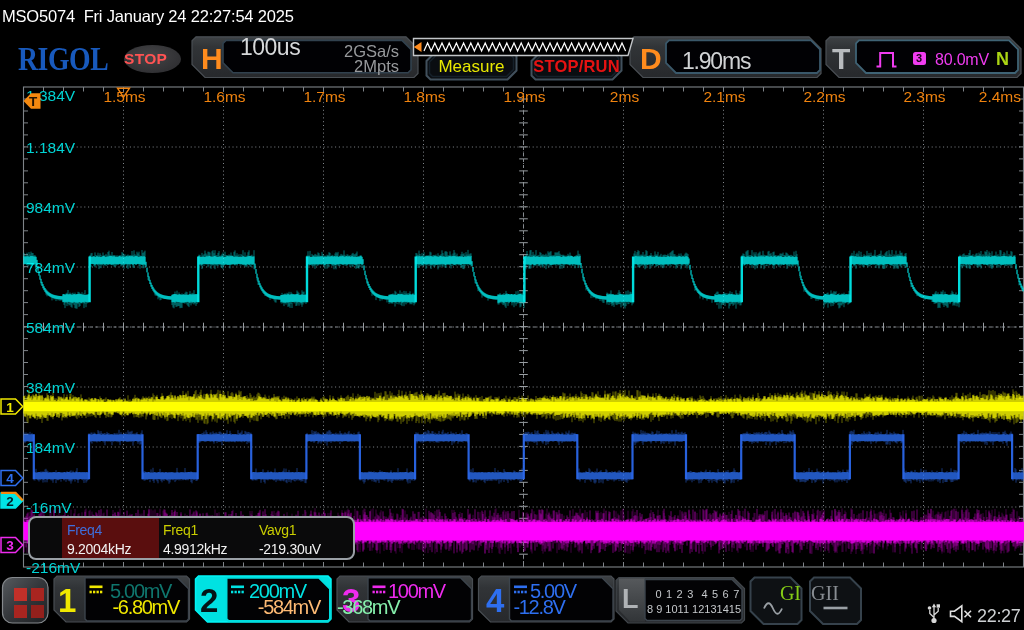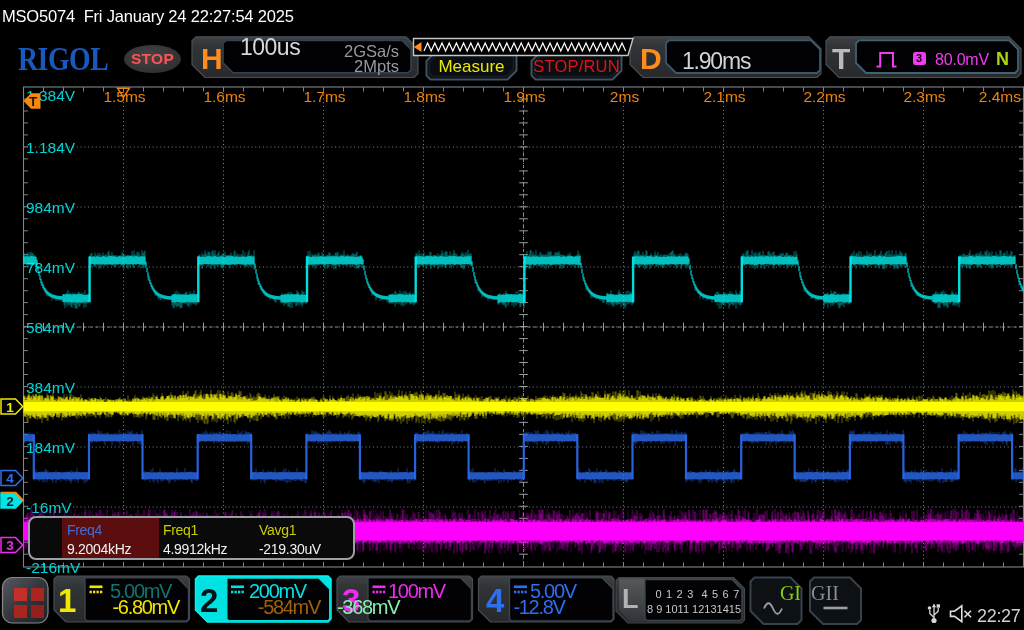--- a/index.html
+++ b/index.html
@@ -74,26 +74,26 @@
 <rect x="524.5" y="590.7" width="2.3" height="2.6" fill="#2e6ff0"></rect>
 <path d="M619 577.5H733.5L744.5 588.5V620.0L741.5 623.0H628L616 611.0V580.5Z" fill="url(#gp)" stroke="#41464b" stroke-width="1.2"></path>
 <path d="M619 578.5 H645 V621.5 H630 L619 610 Z" fill="url(#gl)"></path>
 <path d="M645 579.5H732L742 589.5V618.5L740 620.5H647L645 618.5V579.5Z" fill="#030305" stroke="#3c444c" stroke-width="1.4"></path>
 <path d="M754.5 577.5H790.5L801.5 588.5V620.0L797.5 624.0H763.5L750.5 611.0V581.5Z" fill="#0e1114" stroke="#36424c" stroke-width="2"></path>
 <path d="M814 577.5H850L861 588.5V620.0L857 624.0H823L810 611.0V581.5Z" fill="#0e1114" stroke="#36424c" stroke-width="2"></path>
 <path d="M764 608.5 c3,-7 6,-7 9,0 c3,7 6,7 9,0" fill="none" stroke="#9aa0a5" stroke-width="1.8"></path>
 <path d="M823.5 608 h24" fill="none" stroke="#9aa0a5" stroke-width="2.6"></path>
     </svg>
 <div class="ab" style="left:18px;top:41px;width:120px;color:#1859bc;font-family:'Liberation Serif',serif;font-weight:bold;font-size:33px;letter-spacing:-0.5px;transform:scaleX(0.84);transform-origin:0 0">RIGOL</div>
-<div class="ab" style="left:124px;top:45px;width:57px;height:28px;background:radial-gradient(ellipse at 45% 40%,#454547,#313134 70%);border-radius:50%;text-align:center;line-height:28px;color:#ff5353;font-weight:bold;font-size:15.5px;letter-spacing:0.3px">STOP</div>
+<div class="ab" style="left:124px;top:45px;width:57px;height:28px;background:radial-gradient(ellipse at 45% 40%,#454547,#313134 70%);border-radius:50%;text-align:left;line-height:28px;color:#ff5353;font-weight:bold;font-size:15.5px;letter-spacing:0.3px">STOP</div>
 <div class="ab" style="left:201px;top:42px;color:#ff8c1e;font-size:30px;font-weight:bold">H</div>
 <div class="ab" style="left:240px;top:34px;color:#d6d8da;font-size:23px;letter-spacing:-0.5px">100us</div>
 <div class="ab" style="left:240px;top:43.5px;width:159px;text-align:right;color:#97999c;font-size:16.5px;line-height:15px">2GSa/s<br>2Mpts</div>
 <div class="ab" style="left:426px;top:56.5px;width:91px;text-align:center;color:#e8e800;font-weight:normal;font-size:17px">Measure</div>
-<div class="ab" style="left:531px;top:56.5px;width:91px;text-align:center;color:#e61212;font-weight:normal;font-size:16.5px;letter-spacing:0.2px">STOP/RUN</div>
+<div class="ab" style="left:531px;top:56.5px;width:91px;text-align:center;color:#e61212;font-weight:bold;font-size:16.5px;letter-spacing:0.2px">STOP/RUN</div>
 <div class="ab" style="left:640px;top:42px;color:#ff8c1e;font-size:30px;font-weight:bold">D</div>
 <div class="ab" style="left:682px;top:47.5px;color:#d0d2d4;font-size:23px;letter-spacing:-1.2px">1.90ms</div>
 <div class="ab" style="left:832px;top:42px;color:#b8bbbe;font-size:30px;font-weight:bold">T</div>
 <div class="ab" style="left:912.5px;top:51.5px;width:13px;height:13.5px;background:#f03cf0;border-radius:2.5px;text-align:center;line-height:13.5px;color:#1a001a;font-size:11px;font-weight:bold">3</div>
 <div class="ab" style="left:935px;top:50.5px;color:#f03cf0;font-size:16px;letter-spacing:-0.2px">80.0mV</div>
 <div class="ab" style="left:996px;top:49px;color:#aad414;font-size:18px;font-weight:bold">N</div>
 <svg width="1024" height="630" viewBox="0 0 1024 630">
       <path d="M123.5 87V567 M223.5 87V567 M323.5 87V567 M423.5 87V567 M523.5 87V567 M623.5 87V567 M723.5 87V567 M823.5 87V567 M923.5 87V567 M1023.5 87V567 M23.5 147H1023.5 M23.5 207H1023.5 M23.5 267H1023.5 M23.5 327H1023.5 M23.5 387H1023.5 M23.5 447H1023.5 M23.5 507H1023.5" fill="none" stroke="#82878c" stroke-width="1" stroke-dasharray="1 2.8"></path>
 <rect x="23.5" y="87" width="1000.0" height="480" fill="none" stroke="#7e8388" stroke-width="1.1"></rect>
 <path d="M43.5 87v4.5 M43.5 567v-4.5 M63.5 87v4.5 M63.5 567v-4.5 M83.5 87v4.5 M83.5 567v-4.5 M103.5 87v4.5 M103.5 567v-4.5 M123.5 87v4.5 M123.5 567v-4.5 M143.5 87v4.5 M143.5 567v-4.5 M163.5 87v4.5 M163.5 567v-4.5 M183.5 87v4.5 M183.5 567v-4.5 M203.5 87v4.5 M203.5 567v-4.5 M223.5 87v4.5 M223.5 567v-4.5 M243.5 87v4.5 M243.5 567v-4.5 M263.5 87v4.5 M263.5 567v-4.5 M283.5 87v4.5 M283.5 567v-4.5 M303.5 87v4.5 M303.5 567v-4.5 M323.5 87v4.5 M323.5 567v-4.5 M343.5 87v4.5 M343.5 567v-4.5 M363.5 87v4.5 M363.5 567v-4.5 M383.5 87v4.5 M383.5 567v-4.5 M403.5 87v4.5 M403.5 567v-4.5 M423.5 87v4.5 M423.5 567v-4.5 M443.5 87v4.5 M443.5 567v-4.5 M463.5 87v4.5 M463.5 567v-4.5 M483.5 87v4.5 M483.5 567v-4.5 M503.5 87v4.5 M503.5 567v-4.5 M523.5 87v4.5 M523.5 567v-4.5 M543.5 87v4.5 M543.5 567v-4.5 M563.5 87v4.5 M563.5 567v-4.5 M583.5 87v4.5 M583.5 567v-4.5 M603.5 87v4.5 M603.5 567v-4.5 M623.5 87v4.5 M623.5 567v-4.5 M643.5 87v4.5 M643.5 567v-4.5 M663.5 87v4.5 M663.5 567v-4.5 M683.5 87v4.5 M683.5 567v-4.5 M703.5 87v4.5 M703.5 567v-4.5 M723.5 87v4.5 M723.5 567v-4.5 M743.5 87v4.5 M743.5 567v-4.5 M763.5 87v4.5 M763.5 567v-4.5 M783.5 87v4.5 M783.5 567v-4.5 M803.5 87v4.5 M803.5 567v-4.5 M823.5 87v4.5 M823.5 567v-4.5 M843.5 87v4.5 M843.5 567v-4.5 M863.5 87v4.5 M863.5 567v-4.5 M883.5 87v4.5 M883.5 567v-4.5 M903.5 87v4.5 M903.5 567v-4.5 M923.5 87v4.5 M923.5 567v-4.5 M943.5 87v4.5 M943.5 567v-4.5 M963.5 87v4.5 M963.5 567v-4.5 M983.5 87v4.5 M983.5 567v-4.5 M1003.5 87v4.5 M1003.5 567v-4.5 M23.5 99.0h4.5 M1023.5 99.0h-4.5 M23.5 111.0h4.5 M1023.5 111.0h-4.5 M23.5 122.9h4.5 M1023.5 122.9h-4.5 M23.5 134.9h4.5 M1023.5 134.9h-4.5 M23.5 146.9h4.5 M1023.5 146.9h-4.5 M23.5 158.9h4.5 M1023.5 158.9h-4.5 M23.5 170.9h4.5 M1023.5 170.9h-4.5 M23.5 182.8h4.5 M1023.5 182.8h-4.5 M23.5 194.8h4.5 M1023.5 194.8h-4.5 M23.5 206.8h4.5 M1023.5 206.8h-4.5 M23.5 218.8h4.5 M1023.5 218.8h-4.5 M23.5 230.8h4.5 M1023.5 230.8h-4.5 M23.5 242.7h4.5 M1023.5 242.7h-4.5 M23.5 254.7h4.5 M1023.5 254.7h-4.5 M23.5 266.7h4.5 M1023.5 266.7h-4.5 M23.5 278.7h4.5 M1023.5 278.7h-4.5 M23.5 290.7h4.5 M1023.5 290.7h-4.5 M23.5 302.6h4.5 M1023.5 302.6h-4.5 M23.5 314.6h4.5 M1023.5 314.6h-4.5 M23.5 326.6h4.5 M1023.5 326.6h-4.5 M23.5 338.6h4.5 M1023.5 338.6h-4.5 M23.5 350.6h4.5 M1023.5 350.6h-4.5 M23.5 362.5h4.5 M1023.5 362.5h-4.5 M23.5 374.5h4.5 M1023.5 374.5h-4.5 M23.5 386.5h4.5 M1023.5 386.5h-4.5 M23.5 398.5h4.5 M1023.5 398.5h-4.5 M23.5 410.5h4.5 M1023.5 410.5h-4.5 M23.5 422.4h4.5 M1023.5 422.4h-4.5 M23.5 434.4h4.5 M1023.5 434.4h-4.5 M23.5 446.4h4.5 M1023.5 446.4h-4.5 M23.5 458.4h4.5 M1023.5 458.4h-4.5 M23.5 470.4h4.5 M1023.5 470.4h-4.5 M23.5 482.3h4.5 M1023.5 482.3h-4.5 M23.5 494.3h4.5 M1023.5 494.3h-4.5 M23.5 506.3h4.5 M1023.5 506.3h-4.5 M23.5 518.3h4.5 M1023.5 518.3h-4.5 M23.5 530.3h4.5 M1023.5 530.3h-4.5 M23.5 542.2h4.5 M1023.5 542.2h-4.5 M23.5 554.2h4.5 M1023.5 554.2h-4.5" fill="none" stroke="#7e8388" stroke-width="1"></path>
@@ -159,21 +159,21 @@
 <div class="ab" style="left:67px;top:541px;color:#f2f2f2;font-size:14px;letter-spacing:-0.3px">9.2004kHz</div>
 <div class="ab" style="left:163px;top:521.5px;color:#c9cd00;font-size:14px;letter-spacing:-0.3px">Freq1</div>
 <div class="ab" style="left:163px;top:541px;color:#f2f2f2;font-size:14px;letter-spacing:-0.3px">4.9912kHz</div>
 <div class="ab" style="left:259px;top:521.5px;color:#c9cd00;font-size:14px;letter-spacing:-0.3px">Vavg1</div>
 <div class="ab" style="left:259px;top:541px;color:#f2f2f2;font-size:14px;letter-spacing:-0.3px">-219.30uV</div>
 <div class="ab" style="left:58px;top:582px;color:#f0e800;font-size:33px;font-weight:bold">1</div>
 <div class="ab" style="left:110px;top:580px;color:#0f766e;font-size:20px;letter-spacing:-1.3px">5.00mV</div>
 <div class="ab" style="left:54px;top:595.5px;width:125px;text-align:right;color:#f0e800;font-size:20px;letter-spacing:-1.3px">-6.80mV</div>
 <div class="ab" style="left:200px;top:582px;color:#041416;font-size:33px;font-weight:bold">2</div>
 <div class="ab" style="left:249px;top:580px;color:#00e2e2;font-size:20px;letter-spacing:-1.3px">200mV</div>
-<div class="ab" style="left:195px;top:595.5px;width:125px;text-align:right;color:#a16207;font-size:20px;letter-spacing:-1.3px">-584mV</div>
+<div class="ab" style="left:195px;top:595.5px;width:125px;text-align:right;color:#fdba74;font-size:20px;letter-spacing:-1.3px">-584mV</div>
 <div class="ab" style="left:342px;top:582px;color:#ee2bee;font-size:33px;font-weight:bold">3</div>
 <div class="ab" style="left:388px;top:580px;color:#ee2bee;font-size:20px;letter-spacing:-1.3px">100mV</div>
 <div class="ab" style="left:337px;top:595.5px;width:125px;text-align:left;color:#86efac;font-size:20px;letter-spacing:-1.3px">-368mV</div>
 <div class="ab" style="left:486px;top:582px;color:#2e6ff0;font-size:33px;font-weight:bold">4</div>
 <div class="ab" style="left:530px;top:580px;color:#2e6ff0;font-size:20px;letter-spacing:-1.3px">5.00V</div>
 <div class="ab" style="left:478px;top:595.5px;width:122px;text-align:center;color:#2e6ff0;font-size:20px;letter-spacing:-1.3px">-12.8V</div>
 <div class="ab" style="left:622px;top:584px;color:#b0b3b6;font-size:27px;font-weight:bold">L</div>
 <div class="ab" style="left:647px;top:587.5px;width:93px;text-align:right;color:#c6c9cc;font-size:11px;letter-spacing:0.7px">0 1 2 3&nbsp; 4 5 6 7</div>
 <div class="ab" style="left:647px;top:602.5px;width:93px;text-align:center;color:#c6c9cc;font-size:11px">8 9 1011 12131415</div>
 <div class="ab" style="left:750px;top:582px;width:51px;text-align:right;color:#84cc16;font-family:'Liberation Serif',serif;font-size:20px">GI</div>

